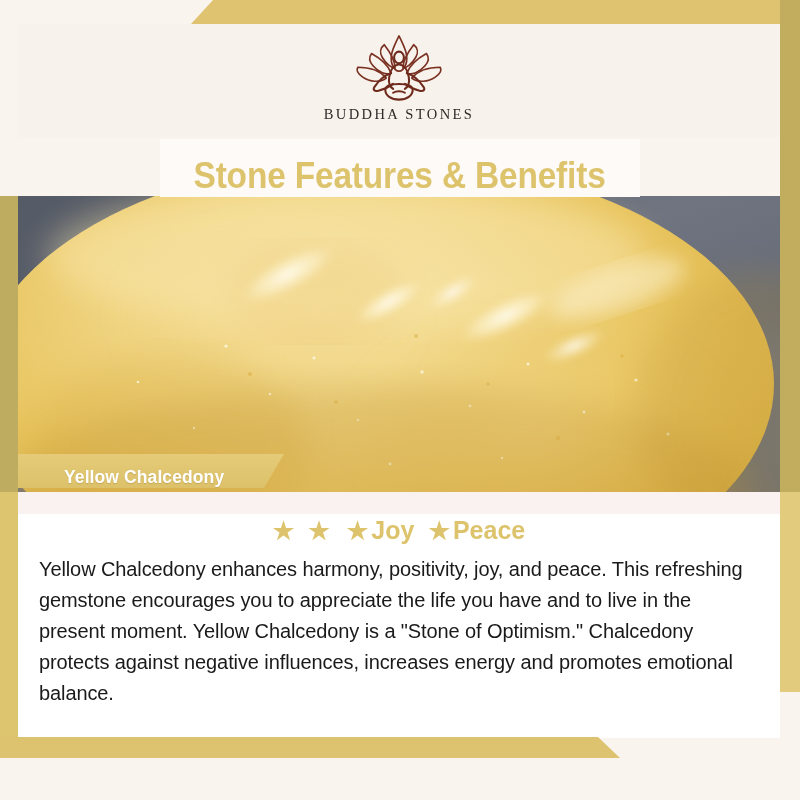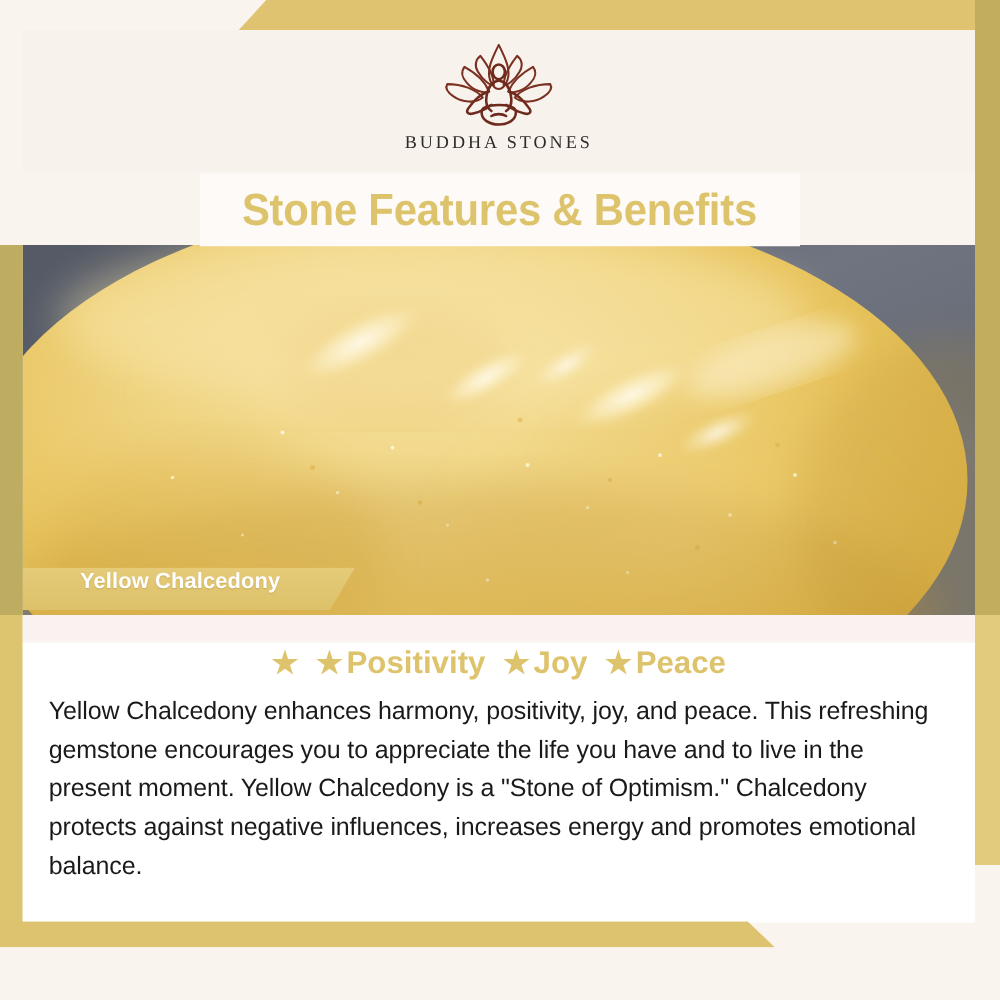--- a/index.html
+++ b/index.html
@@ -54,21 +54,21 @@
   .brand-name {
     font-family:"Liberation Serif", serif;
     font-size:14.5px; letter-spacing:2.4px; color:#2e2a28;
     margin-top:2px; font-weight:400;
   }
 
   
   .title-banner {
     position:absolute; left:160px; top:139px; width:480px; height:58px;
     background:#fdfaf7; z-index:5;
-    display:flex; align-items:center; justify-content:center;
+    display:flex; align-items:flex-end; justify-content:center;
   }
   .title-text {
     font-family:"Liberation Sans Narrow","Liberation Sans", sans-serif;
     font-weight:bold; font-size:36px; color:#ddc36c;
     letter-spacing:-0.2px; white-space:nowrap;
     transform:scaleX(0.93); transform-origin:center;
   }
 
   
   .photo {
@@ -76,21 +76,21 @@
     overflow:hidden; z-index:2;
     background:#6b7280;
   }
   .photo svg { display:block; width:762px; height:296px; }
 
   .stone-badge {
     position:absolute; left:18px; top:454px; width:266px; height:34px;
     z-index:6;
     background:linear-gradient(180deg,#e5cb79 0%, #ddc16a 100%);
     clip-path: polygon(0 0, 266px 0, 246px 34px, 0 34px);
-    display:flex; align-items:flex-start;
+    display:flex; align-items:flex-end;
   }
   .stone-badge-label {
     color:#ffffff; font-weight:bold; font-size:17.5px;
     padding-left:46px; letter-spacing:0.1px;
     text-shadow:0 1px 1px rgba(120,90,20,.25);
     font-family:"Liberation Sans", sans-serif;
   }
 
   
   .content {
@@ -273,21 +273,20 @@
 
   <div class="content">
     <div class="content-topfade"></div>
 
     <div class="benefits">
       <span class="benefit tight">
         <span class="star">★</span>
       </span>
       <span class="benefit">
         <span class="star">★</span>
-        <span>Positivity</span>
       </span>
       <span class="benefit">
         <span class="star">★</span>
         <span>Joy</span>
       </span>
       <span class="benefit">
         <span class="star">★</span>
         <span>Peace</span>
       </span>
     </div>

